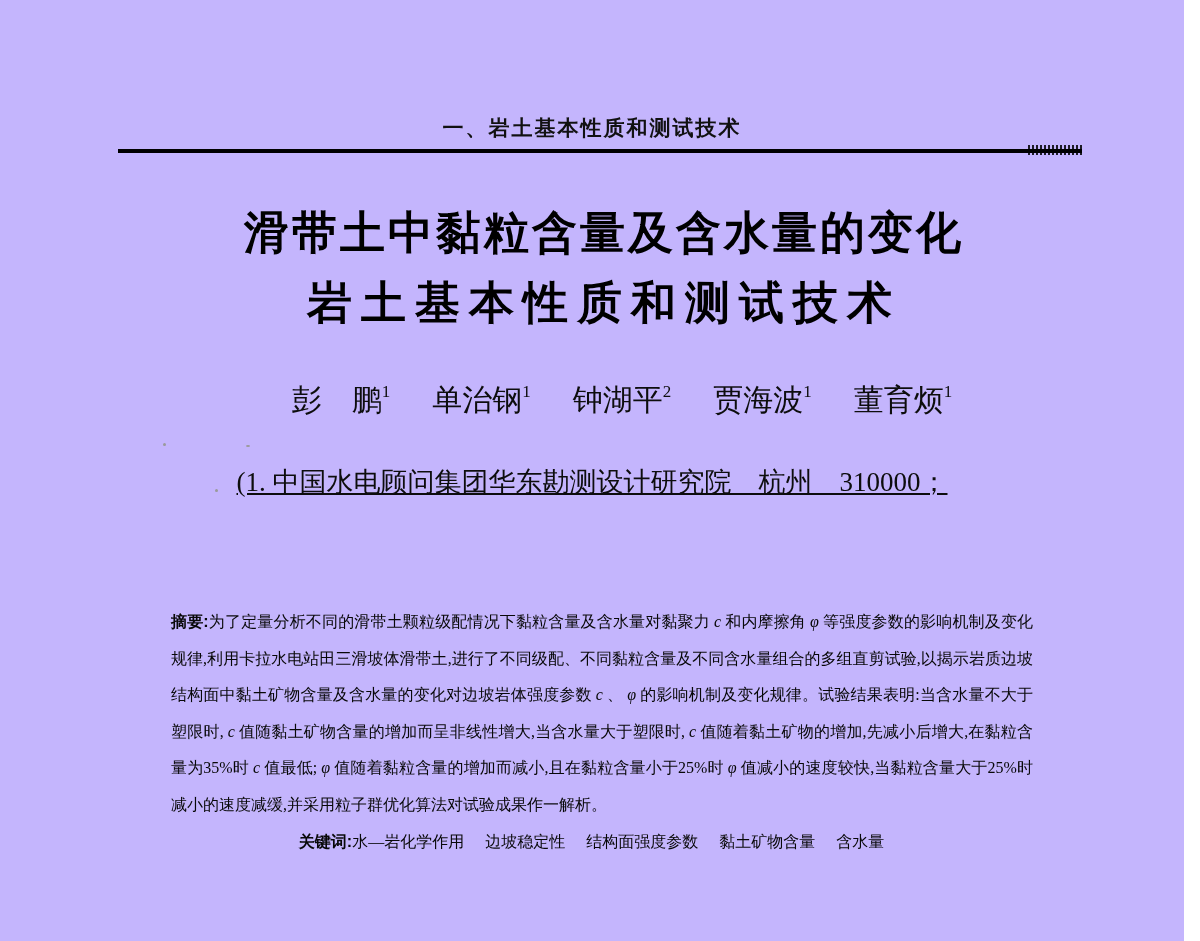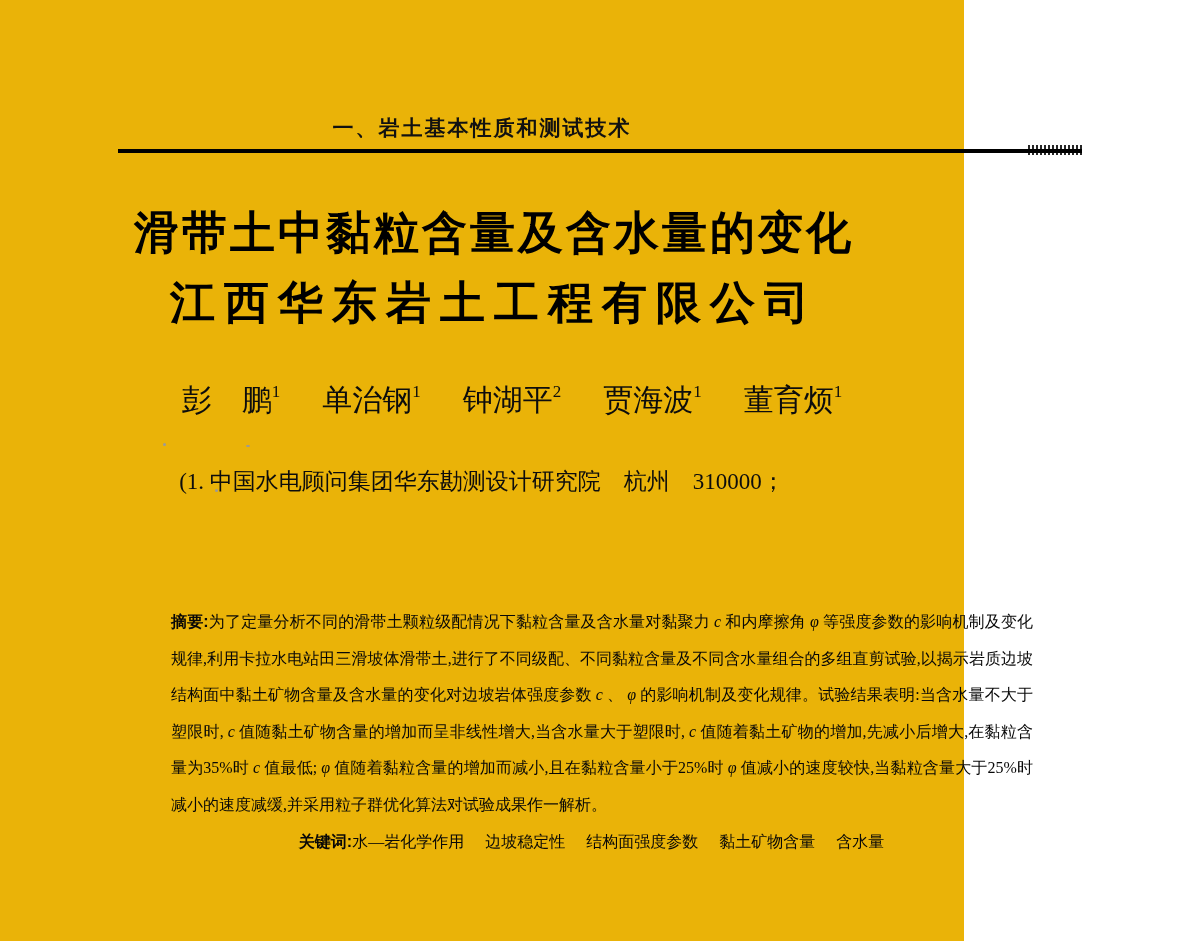--- a/index.html
+++ b/index.html
@@ -1,20 +1,20 @@
 <!DOCTYPE html>
 <html><head>
 <meta charset="utf-8">
 <style>
   html, body { margin: 0; padding: 0; background: #ffffff; }
   body { width: 1200px; height: 941px; overflow: hidden; }
   .page {
     position: relative;
-    width: 964px; height: 941px;
-    background: #eab308;
+    width: 1184px; height: 941px;
+    background: #c4b5fd;
     color: #0a0a0a;
     font-family: "Liberation Serif", serif;
   }
   .running-header {
     position: absolute; top: 114px; left: 0; width: 100%;
     text-align: center;
     font-size: 21px; font-weight: 700; letter-spacing: 2px;
     color: #111;
   }
   .header-rule {
@@ -36,21 +36,21 @@
   .title-line1 { display: block; letter-spacing: 3px; line-height: 70px; }
   .title-line2 { display: block; letter-spacing: 9px; line-height: 70px; }
   .author-list {
     position: absolute; top: 380px; left: 0; width: 100%;
     text-align: center; font-size: 30px; color: #0d0d0d; padding-left: 30px;
   }
   .author { margin: 0 21px; white-space: nowrap; }
   .author sup { font-size: 17px; position: relative; top: -2px; }
   .affiliations {
     position: absolute; top: 462px; left: 0; width: 100%;
-    text-align: center; font-size: 23px; line-height: 40px; color: #0d0d0d;
+    text-align: center; font-size: 27px; line-height: 40px; color: #0d0d0d; text-decoration: underline;
   }
   .body-text {
     position: absolute; top: 604px; left: 171px; width: 862px;
     font-size: 16px; line-height: 36.6px; color: #080808;
   }
   .body-text p { margin: 0; }
   .abstract { text-align: justify; text-justify: inter-ideograph; }
   .abstract-label, .keywords-label {
     font-family: "Liberation Sans", sans-serif; font-weight: 700;
   }
@@ -70,21 +70,21 @@
 
 <div class="page">
 
   <div class="running-header">一、岩土基本性质和测试技术</div>
 
   <div class="header-rule"></div>
   <div class="rule-artifact"></div>
 
   <h1 class="paper-title">
     <span class="title-line1">滑带土中黏粒含量及含水量的变化</span>
-    <span class="title-line2">江西华东岩土工程有限公司</span>
+    <span class="title-line2">岩土基本性质和测试技术</span>
   </h1>
 
   <div class="author-list"><span class="author">彭　鹏<sup>1</sup></span><span class="author">单治钢<sup>1</sup></span><span class="author">钟湖平<sup>2</sup></span><span class="author">贾海波<sup>1</sup></span><span class="author">董育烦<sup>1</sup></span></div>
 
   <div class="affiliations">
     <div>(1. 中国水电顾问集团华东勘测设计研究院　杭州　310000；</div>
   </div>
 
   <div class="body-text">
     <p class="abstract"><span class="abstract-label">摘要:</span><span id="abstract-segments">为了定量分析不同的滑带土颗粒级配情况下黏粒含量及含水量对黏聚力<span class="var">c</span>和内摩擦角<span class="var">φ</span>等强度参数的影响机制及变化规律,利用卡拉水电站田三滑坡体滑带土,进行了不同级配、不同黏粒含量及不同含水量组合的多组直剪试验,以揭示岩质边坡结构面中黏土矿物含量及含水量的变化对边坡岩体强度参数<span class="var">c</span>、<span class="var">φ</span>的影响机制及变化规律。试验结果表明:当含水量不大于塑限时,<span class="var">c</span>值随黏土矿物含量的增加而呈非线性增大,当含水量大于塑限时,<span class="var">c</span>值随着黏土矿物的增加,先减小后增大,在黏粒含量为35%时<span class="var">c</span>值最低;<span class="var">φ</span>值随着黏粒含量的增加而减小,且在黏粒含量小于25%时<span class="var">φ</span>值减小的速度较快,当黏粒含量大于25%时减小的速度减缓,并采用粒子群优化算法对试验成果作一解析。</span></p>

